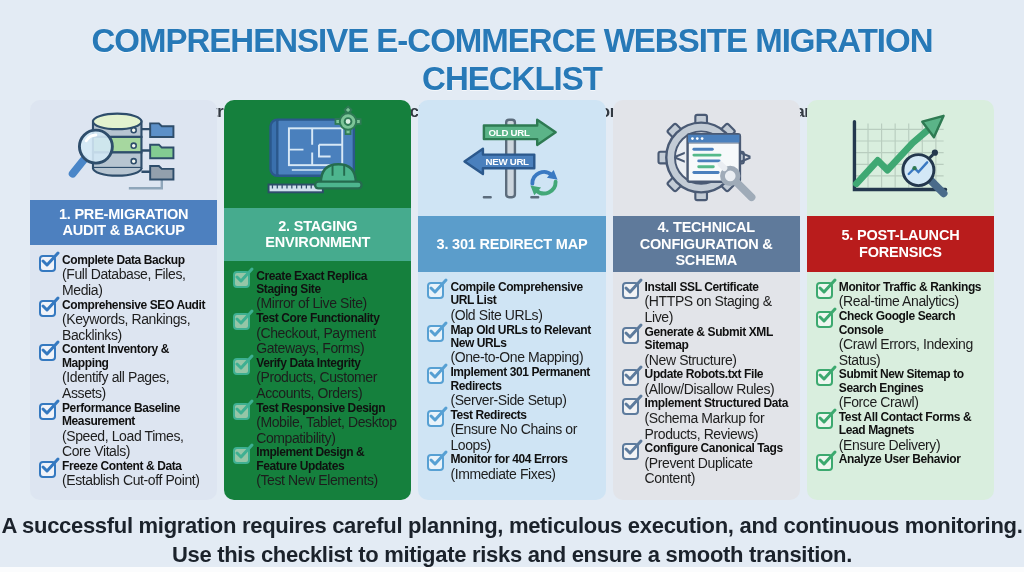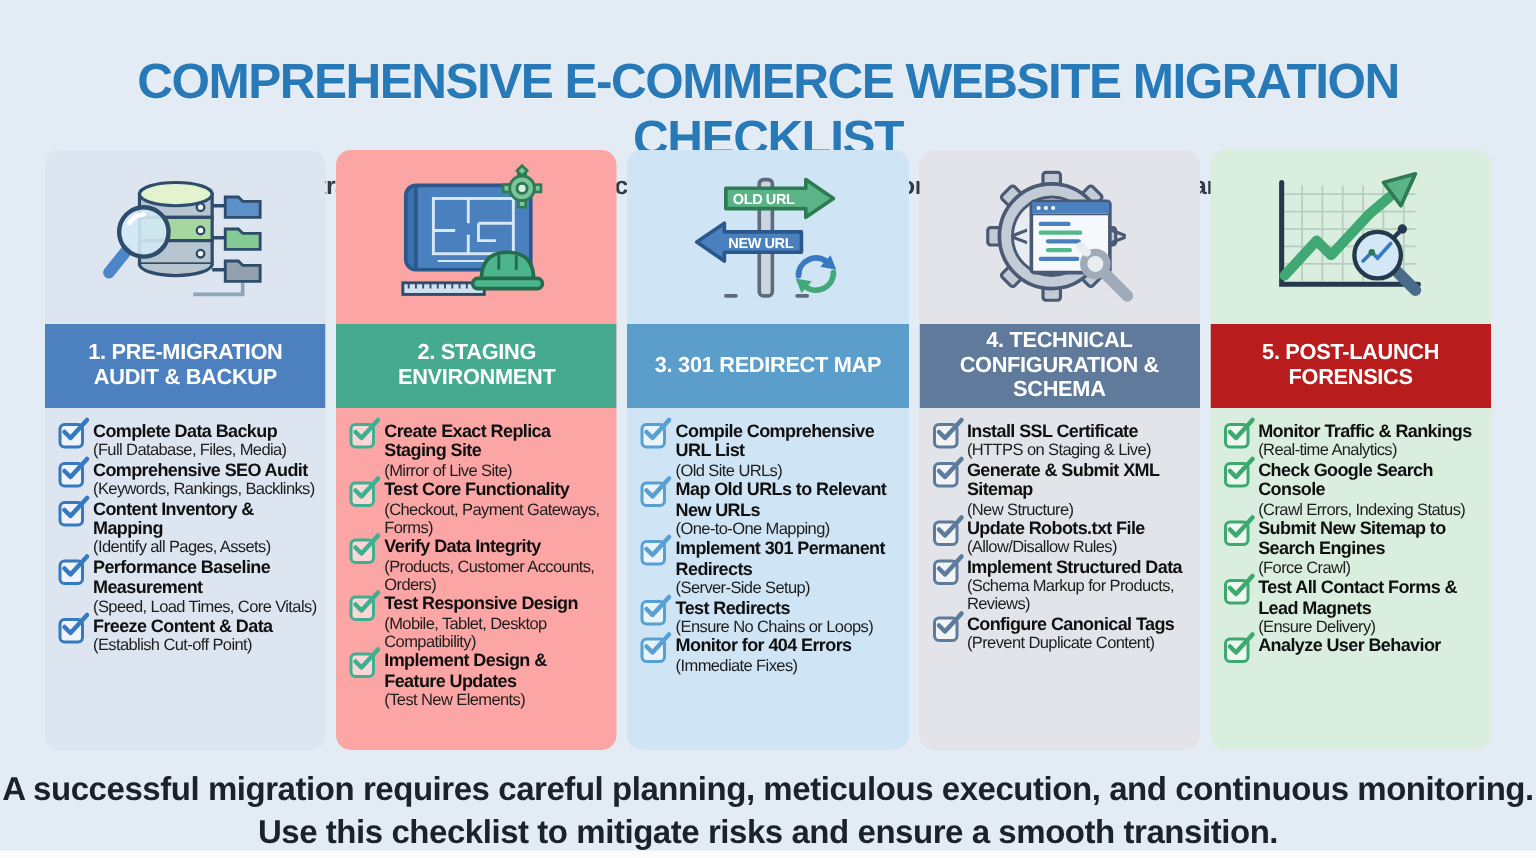--- a/index.html
+++ b/index.html
@@ -1,36 +1,36 @@
 <!DOCTYPE html>
 <html><head>
 <meta charset="utf-8">
 <style>
   html,body{margin:0;padding:0}
   .page{width:1024px;height:572px;background:#e3ebf4;position:relative;overflow:hidden;
         font-family:"Liberation Sans",sans-serif}
-  .top{text-align:center;padding-top:35px}
+  .top{text-align:center;padding-top:22px}
   .title{margin:0;font-size:33px;font-weight:bold;color:#2779b7;letter-spacing:-1px;
          text-shadow:0 1px 0 rgba(255,255,255,.6)}
   .subtitle{margin:4px 0 0;font-size:16.5px;font-weight:bold;color:#333a42;letter-spacing:-.3px}
   .columns{position:absolute;left:30px;right:30px;top:100px;height:400px;display:flex;gap:7px}
   .card{flex:1;border-radius:10px;overflow:hidden;display:flex;flex-direction:column}
   .icon-area{height:116px;display:flex;align-items:center;justify-content:center}
   .band{height:56px;display:flex;align-items:center;justify-content:center;text-align:center;
         color:#fff;font-weight:bold;font-size:14.5px;line-height:1.15;padding:0 6px;letter-spacing:-.2px}
   .items{list-style:none;margin:0;padding:9px 6px 11px 9px;flex:1;display:flex;flex-direction:column;
          }
   .item{display:flex;gap:6px;align-items:flex-start}
   .checkbox{flex:0 0 auto;width:13px;height:13px;border:2.2px solid currentColor;border-radius:4px;
             position:relative;margin-top:1px;background:rgba(255,255,255,.55)}
   .checkbox svg{position:absolute;left:0;top:-5px;overflow:visible}
   .item-title{font-size:12px;font-weight:bold;color:#101010;line-height:1.12;letter-spacing:-.4px}
-  .item-detail{font-size:11px;color:#1d1d1d;line-height:1.12;letter-spacing:-.4px}
+  .item-detail{font-size:14px;color:#1d1d1d;line-height:1.12;letter-spacing:-.4px}
   .c0{background:#dde5f1}.c0 .band{background:#4d80bf}.c0 .checkbox{color:#3579c0}
-  .c1{background:#fca5a5}.c1 .band{background:#46ab8e}.c1 .checkbox{color:#3eb092}
+  .c1{background:#15803d}.c1 .band{background:#46ab8e}.c1 .checkbox{color:#3eb092}
   .c2{background:#cfe4f4}.c2 .band{background:#5b9dcb}.c2 .checkbox{color:#57a0d3}
   .c3{background:#e2e4e9}.c3 .band{background:#5f7a9b}.c3 .checkbox{color:#5d7b9d}
   .c4{background:#d9eede}.c4 .band{background:#b91c1c}.c4 .checkbox{color:#3ca96f}
   .footer{position:absolute;left:0;right:0;top:511px;text-align:center;color:#1b222b;
           font-size:22px;font-weight:bold;line-height:1.32;letter-spacing:-.3px}
   .footer p{margin:0}
   .bottom-strip{position:absolute;left:0;right:0;bottom:0;height:5px;background:#fbfcfd}
   .sign-label{font:bold 10px "Liberation Sans",sans-serif;fill:#fff;letter-spacing:-.3px}
   .bracket{font:bold 20px "Liberation Sans",sans-serif;fill:#4a5a74}
 </style>

